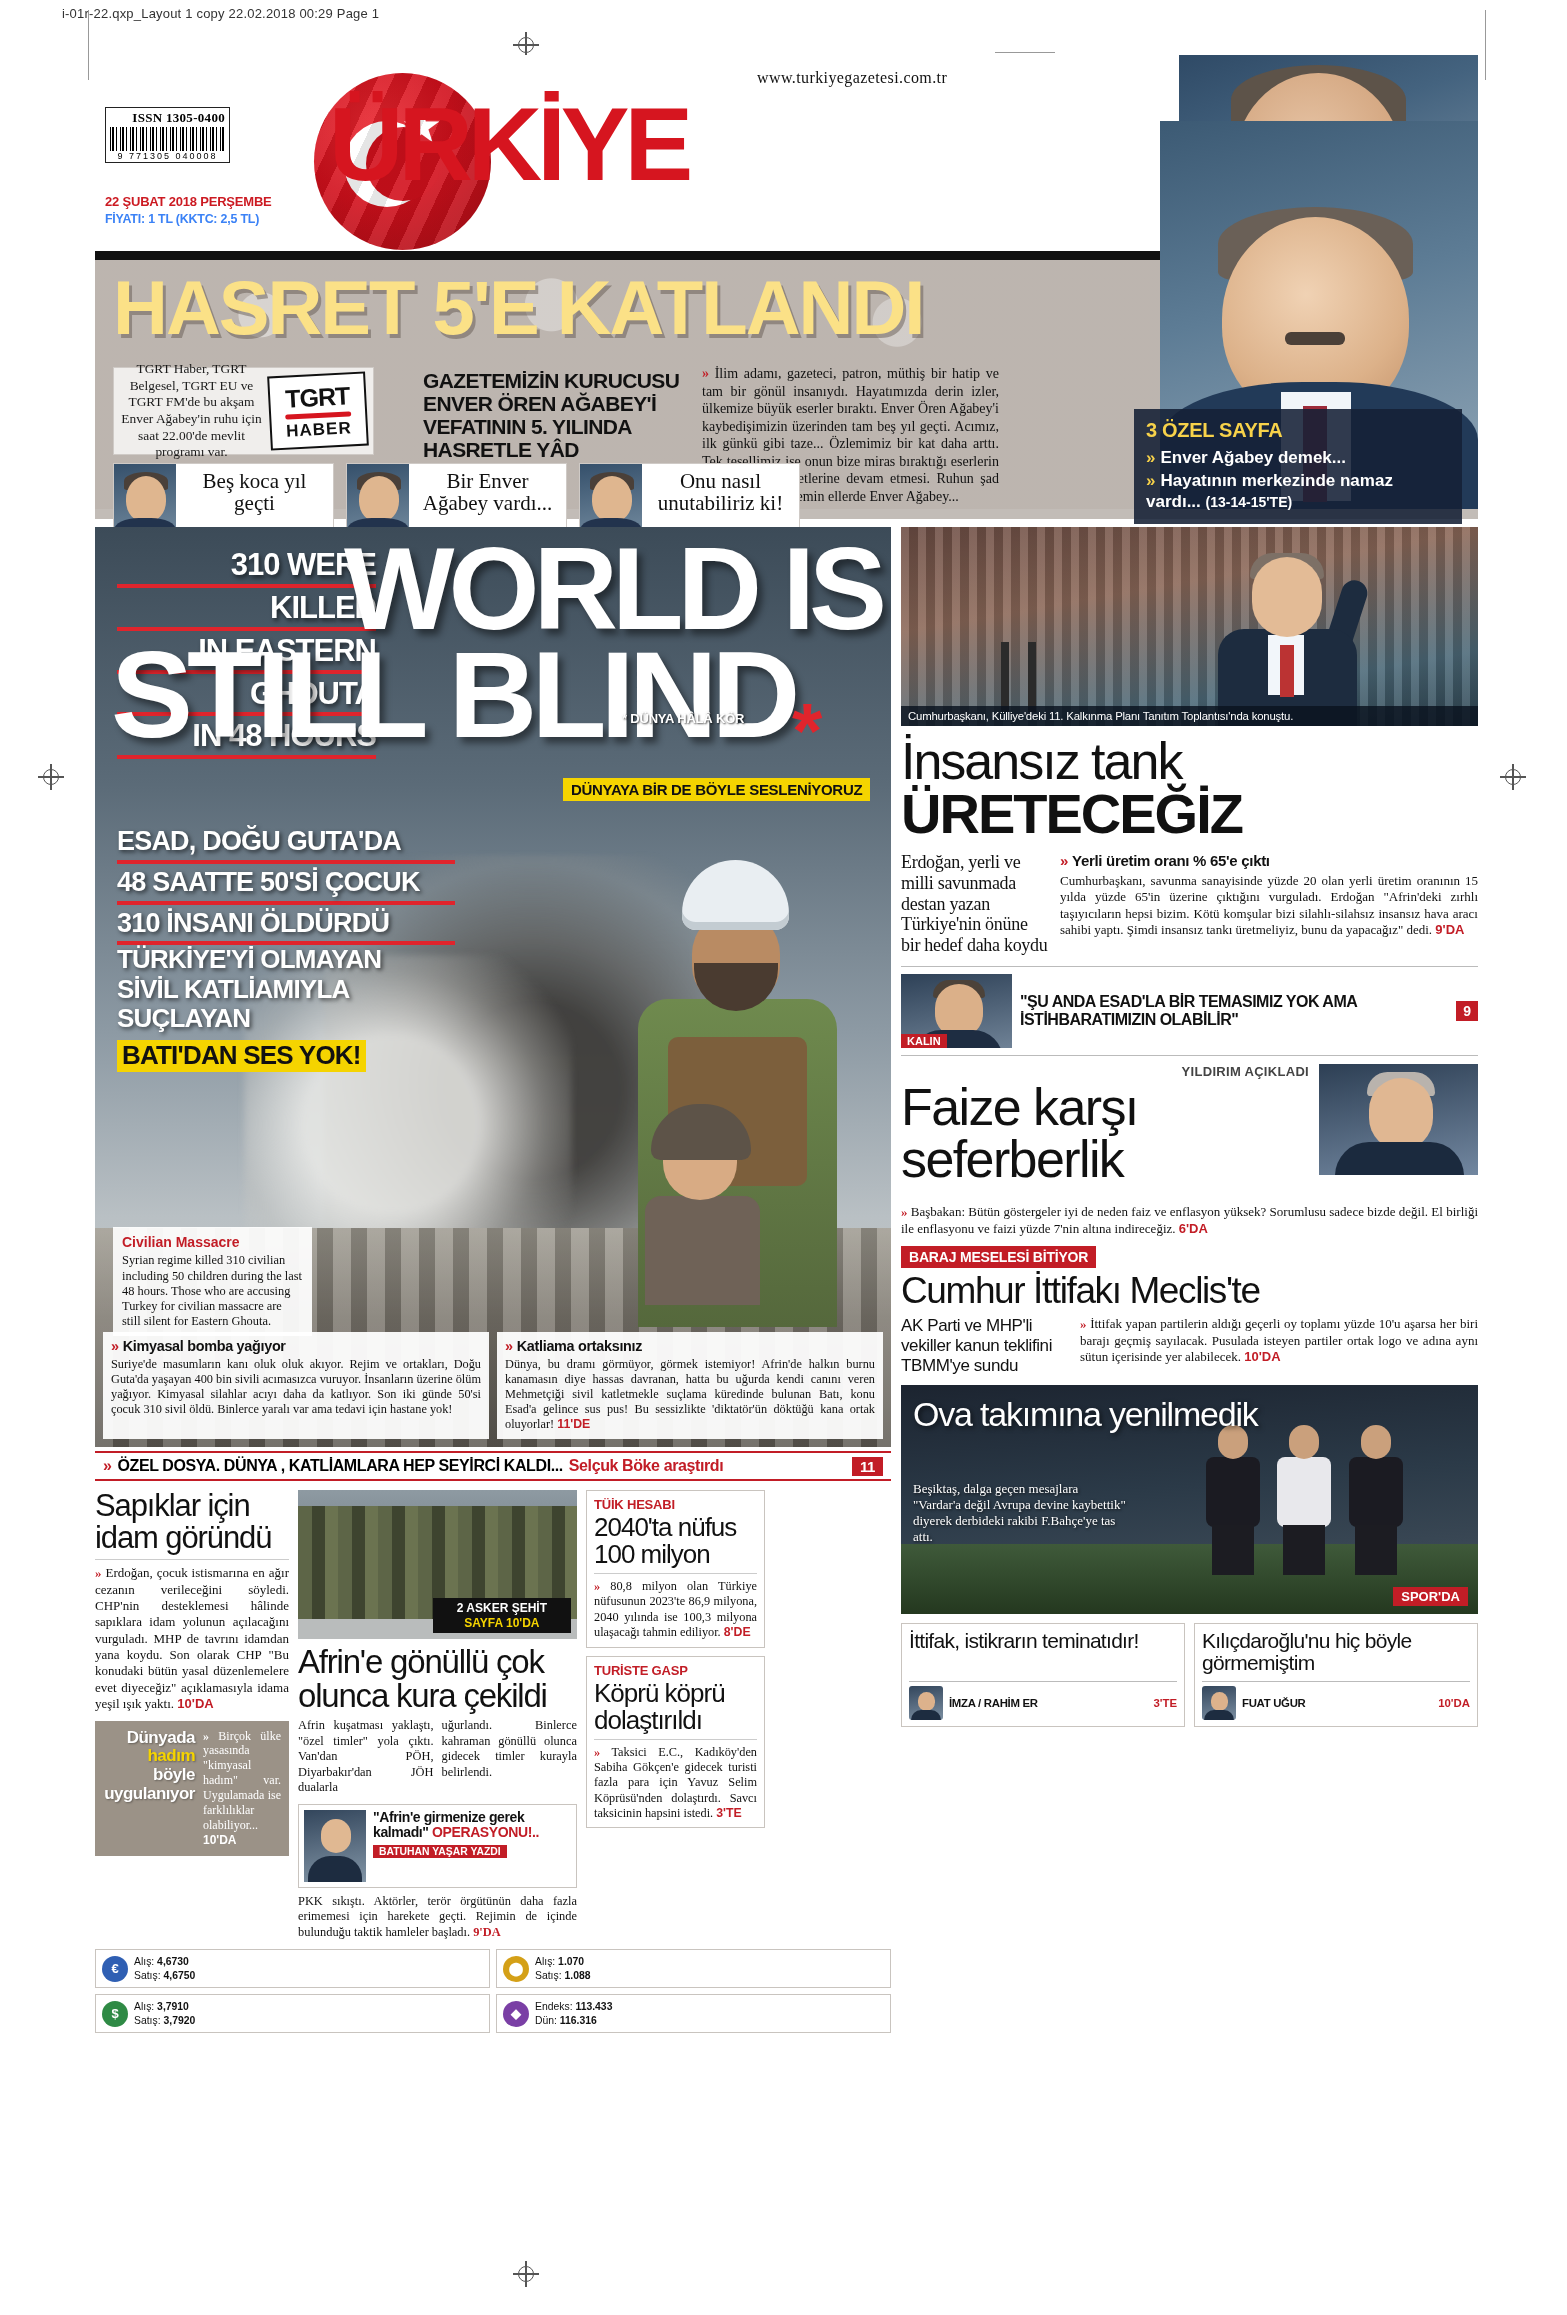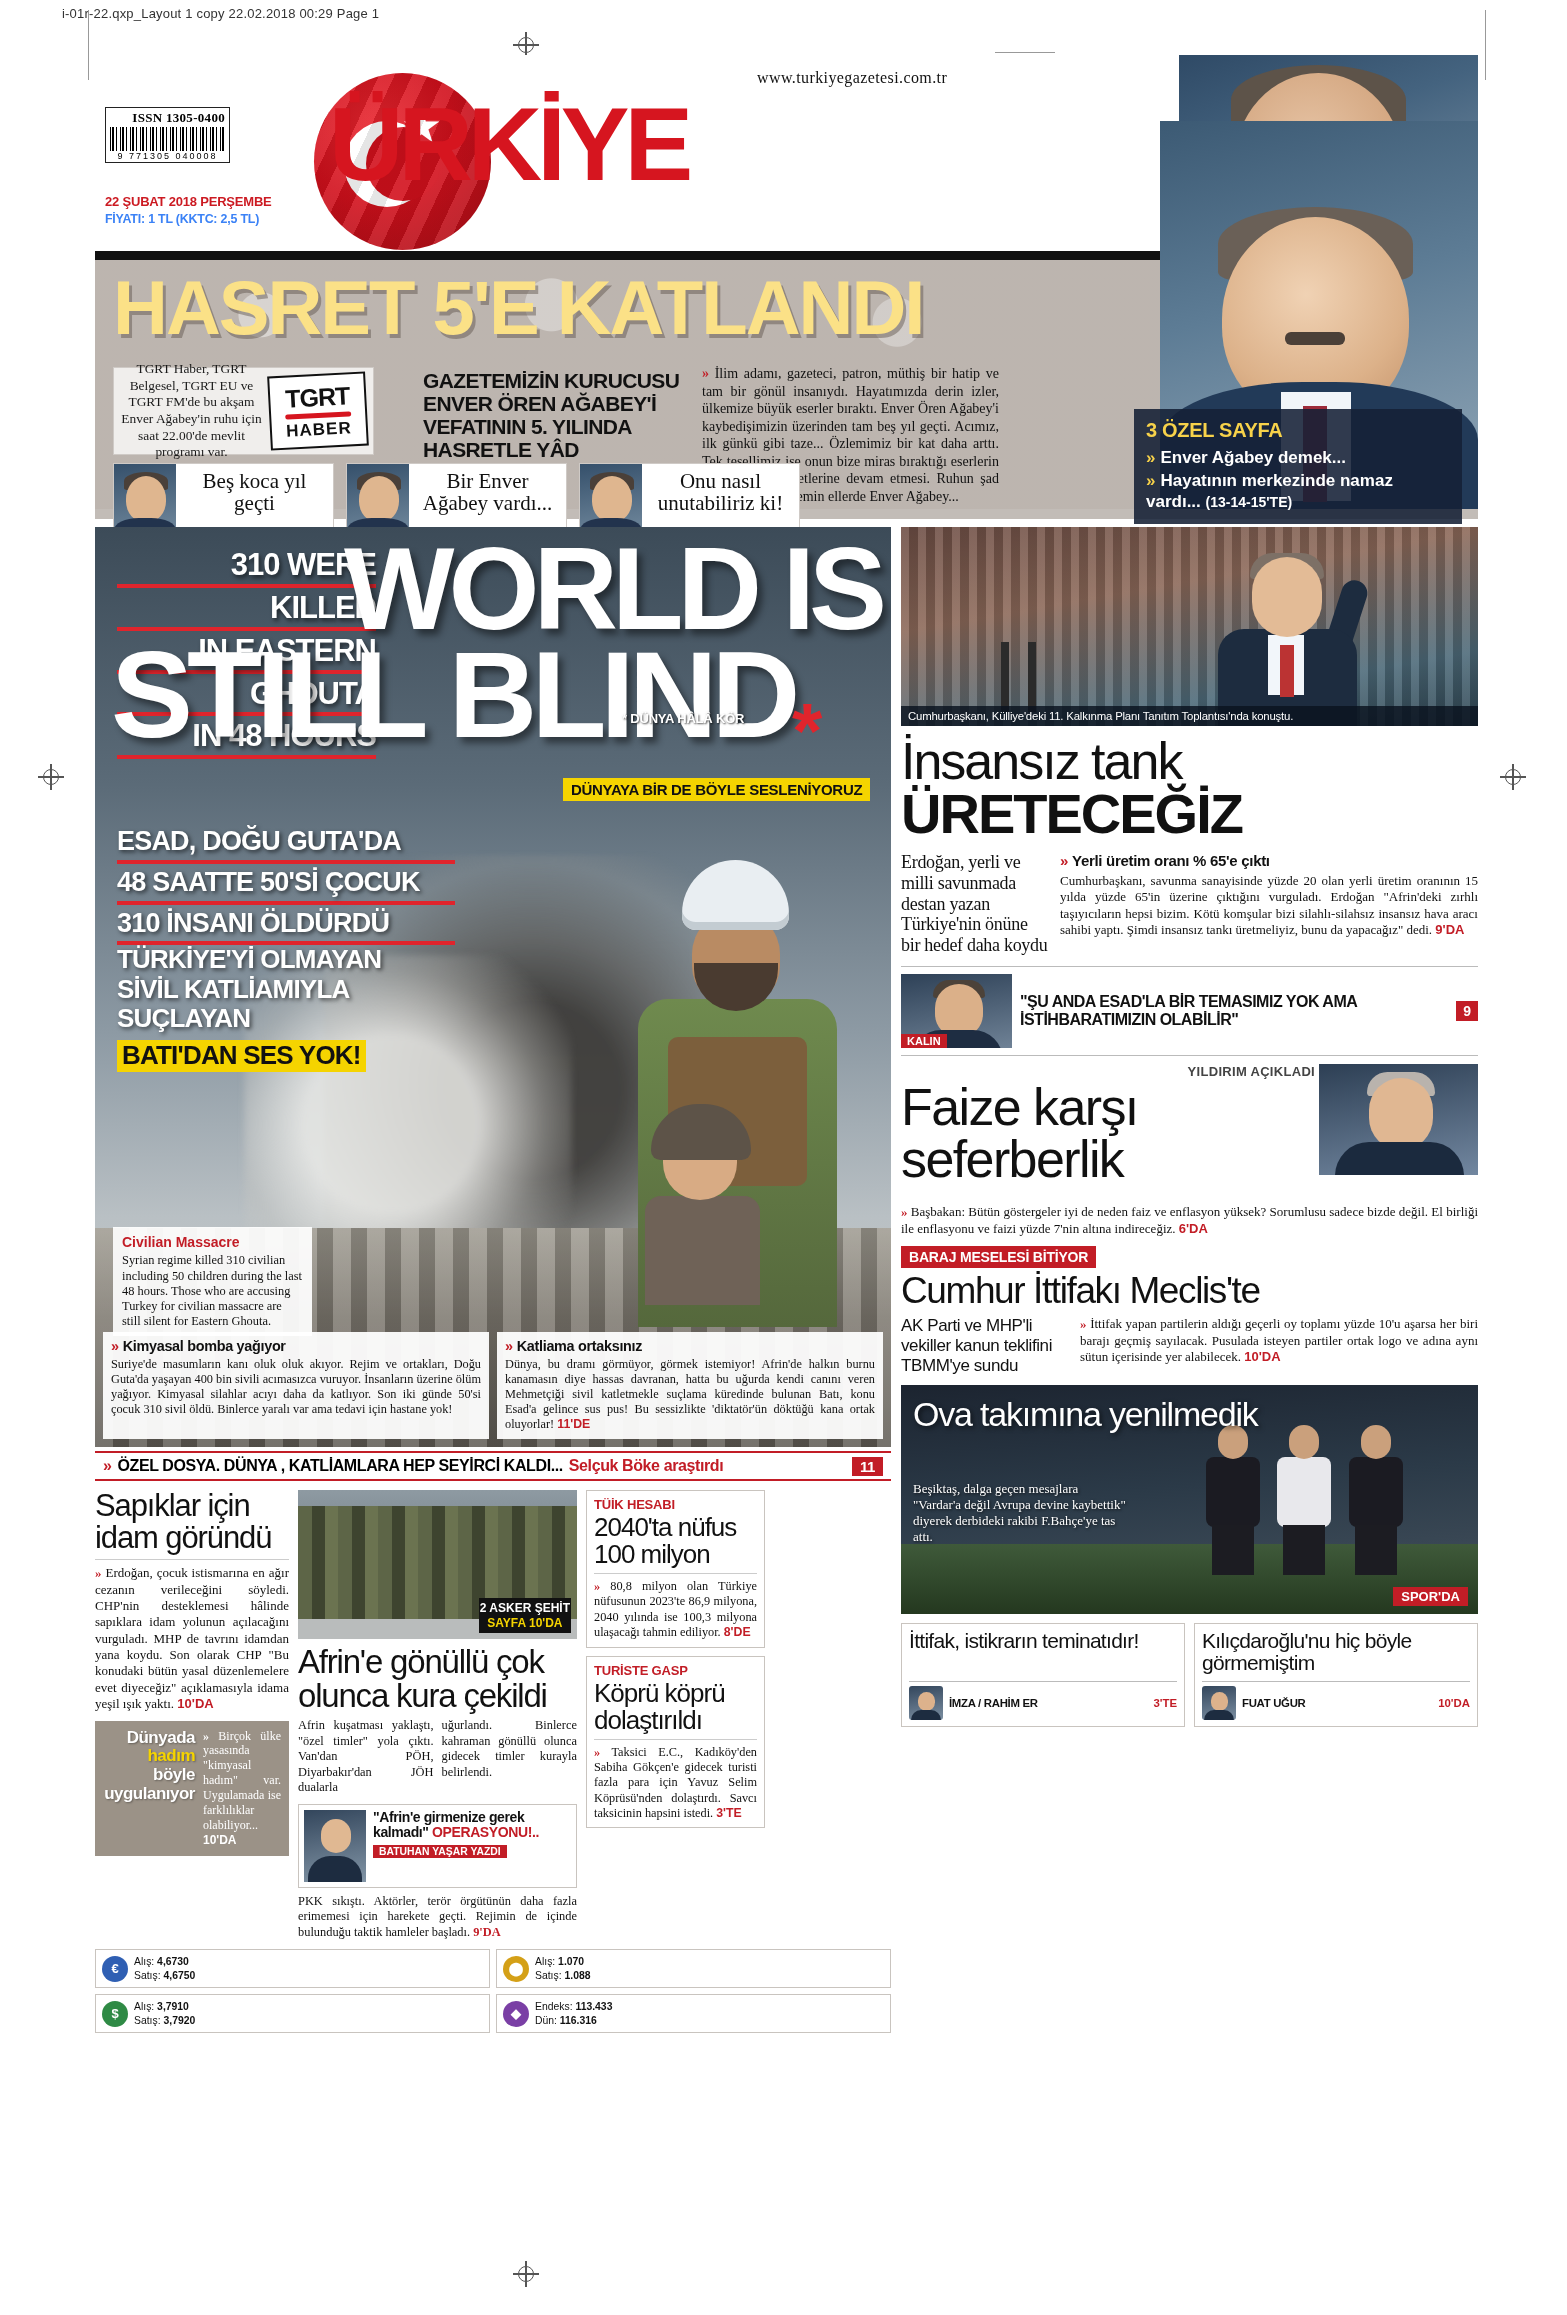--- a/index.html
+++ b/index.html
@@ -293,21 +293,21 @@
     border-radius:26px 26px 4px 4px; background:#4c4239; }
   .kalin-photo .ks { position:absolute; left:10px; top:56px; width:92px; height:30px;
     background:#1e2d42; border-radius:30px 30px 0 0; }
   .kalin-label { position:absolute; left:0; bottom:0; background:#c21d26; color:#fff;
     font-family:"Liberation Sans",sans-serif; font-weight:700; font-size:11px; padding:1px 6px; }
   .kalin-quote { flex:1; font-family:"Liberation Sans",sans-serif; font-weight:700; font-size:16px;
     line-height:1.12; letter-spacing:-0.5px; color:#111; display:flex; align-items:center; }
   .kalin-pg { align-self:center; background:#c21d26; color:#fff; font-family:"Liberation Sans",sans-serif;
     font-weight:700; font-size:14px; padding:2px 7px; }
 
-  .faize-wrap { display:flex; gap:4px; margin-top:8px; }
+  .faize-wrap { display:flex; gap:10px; margin-top:8px; }
   .faize-left { flex:1; }
   .faize-kicker { font-family:"Liberation Sans",sans-serif; font-weight:700; font-size:13px;
     color:#444; letter-spacing:0.3px; text-align:right; }
   .faize-head { font-family:"Liberation Sans",sans-serif; font-size:52px; line-height:1.0;
     letter-spacing:-1.6px; color:#111; margin-top:2px; }
   .faize-photo { width:159px; height:111px; position:relative; overflow:hidden;
     background:linear-gradient(170deg,#2d3f54,#7287a0); }
   .faize-photo .ff { position:absolute; left:50px; top:14px; width:64px; height:72px;
     border-radius:32px; background:#e0b792; }
   .faize-photo .fh { position:absolute; left:48px; top:8px; width:68px; height:24px;
@@ -382,21 +382,21 @@
   .hadim-r { flex:1; font-size:12px; line-height:1.24; color:#fff; text-align:justify; }
   .hadim-r .arr { font-weight:700; }
   .hadim-r .pg { font-family:"Liberation Sans",sans-serif; font-weight:700; }
 
   .afrin-photo { position:relative; width:100%; height:149px; overflow:hidden;
     background:linear-gradient(180deg,#8e9aa2 0%,#6e7a82 55%,#4c565c 100%); }
   .afrin-photo .soldiers { position:absolute; left:0; bottom:18px; width:100%; height:115px;
     background: repeating-linear-gradient(to right,#5d6547 0 14px,#3e442f 14px 27px,#6b7350 27px 40px); }
   .afrin-photo .ground { position:absolute; left:0; bottom:0; width:100%; height:20px; background:#b9bcbc; }
   .sehit-badge { position:absolute; right:6px; bottom:6px; background:#111; color:#fff;
-    font-family:"Liberation Sans",sans-serif; font-weight:700; font-size:12px; padding:3px 1px;
+    font-family:"Liberation Sans",sans-serif; font-weight:700; font-size:12px; padding:3px 24px;
     line-height:1.2; text-align:center; }
   .sehit-badge .pg { color:#f5d400; }
   .afrin-head { font-family:"Liberation Sans",sans-serif; font-size:33px; line-height:1.02;
     letter-spacing:-1.2px; color:#111; margin-top:6px; }
   .afrin-grid { display:flex; gap:8px; margin-top:6px; }
   .afrin-col { flex:1; font-size:12.4px; line-height:1.25; text-align:justify; color:#111; }
   .afrin-yazar { margin-top:8px; display:flex; gap:7px; border:1px solid #c9c4bf; padding:5px; }
   .ay-photo { width:62px; height:72px; position:relative; overflow:hidden;
     background:linear-gradient(170deg,#33465c,#8295a6); }
   .ay-photo .f { position:absolute; left:17px; top:9px; width:30px; height:34px;

